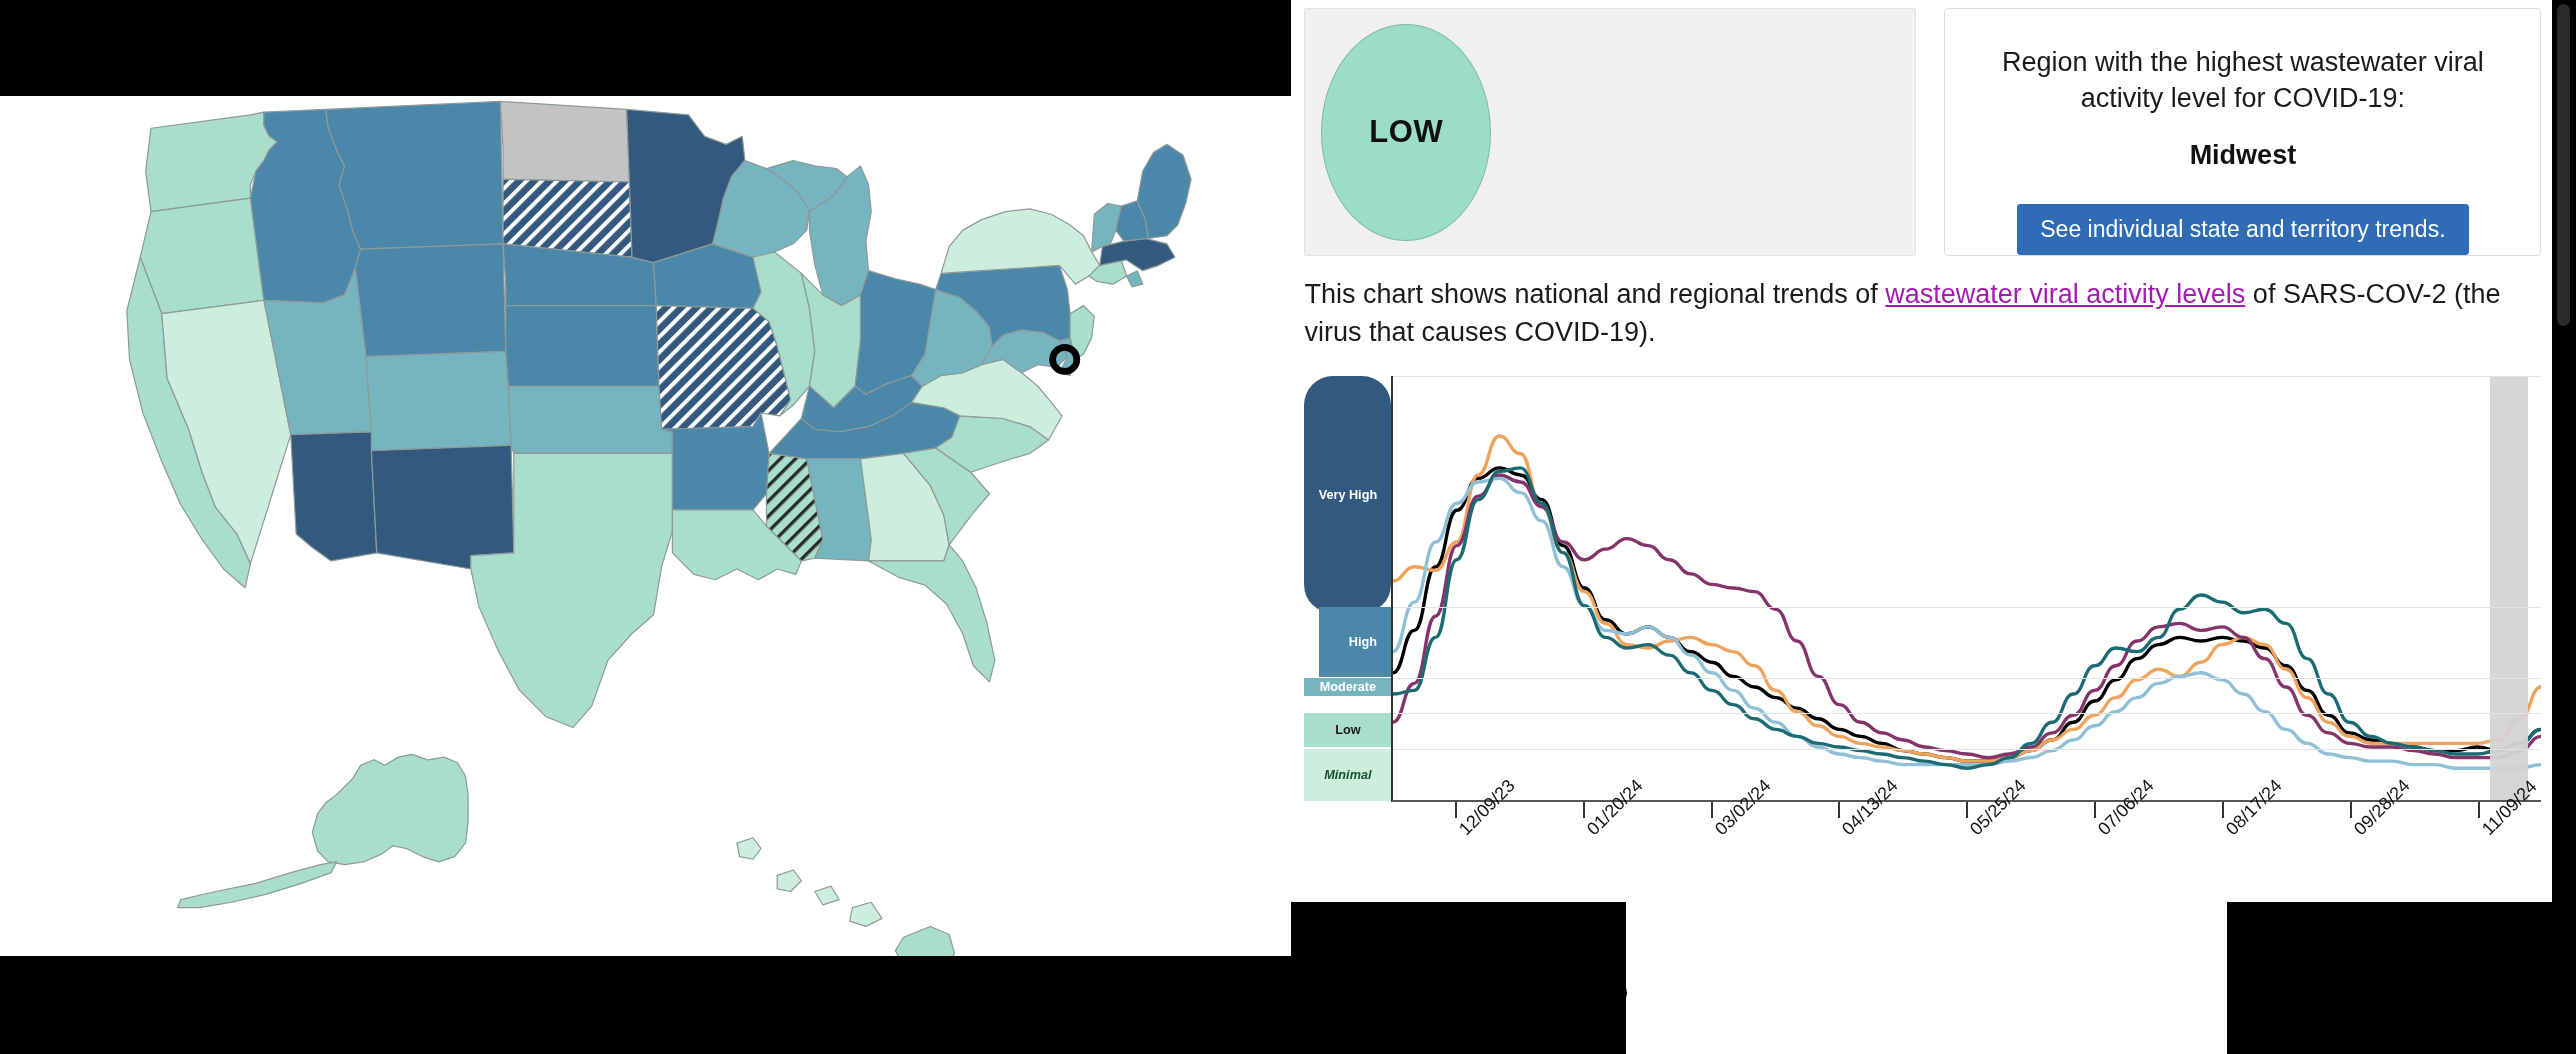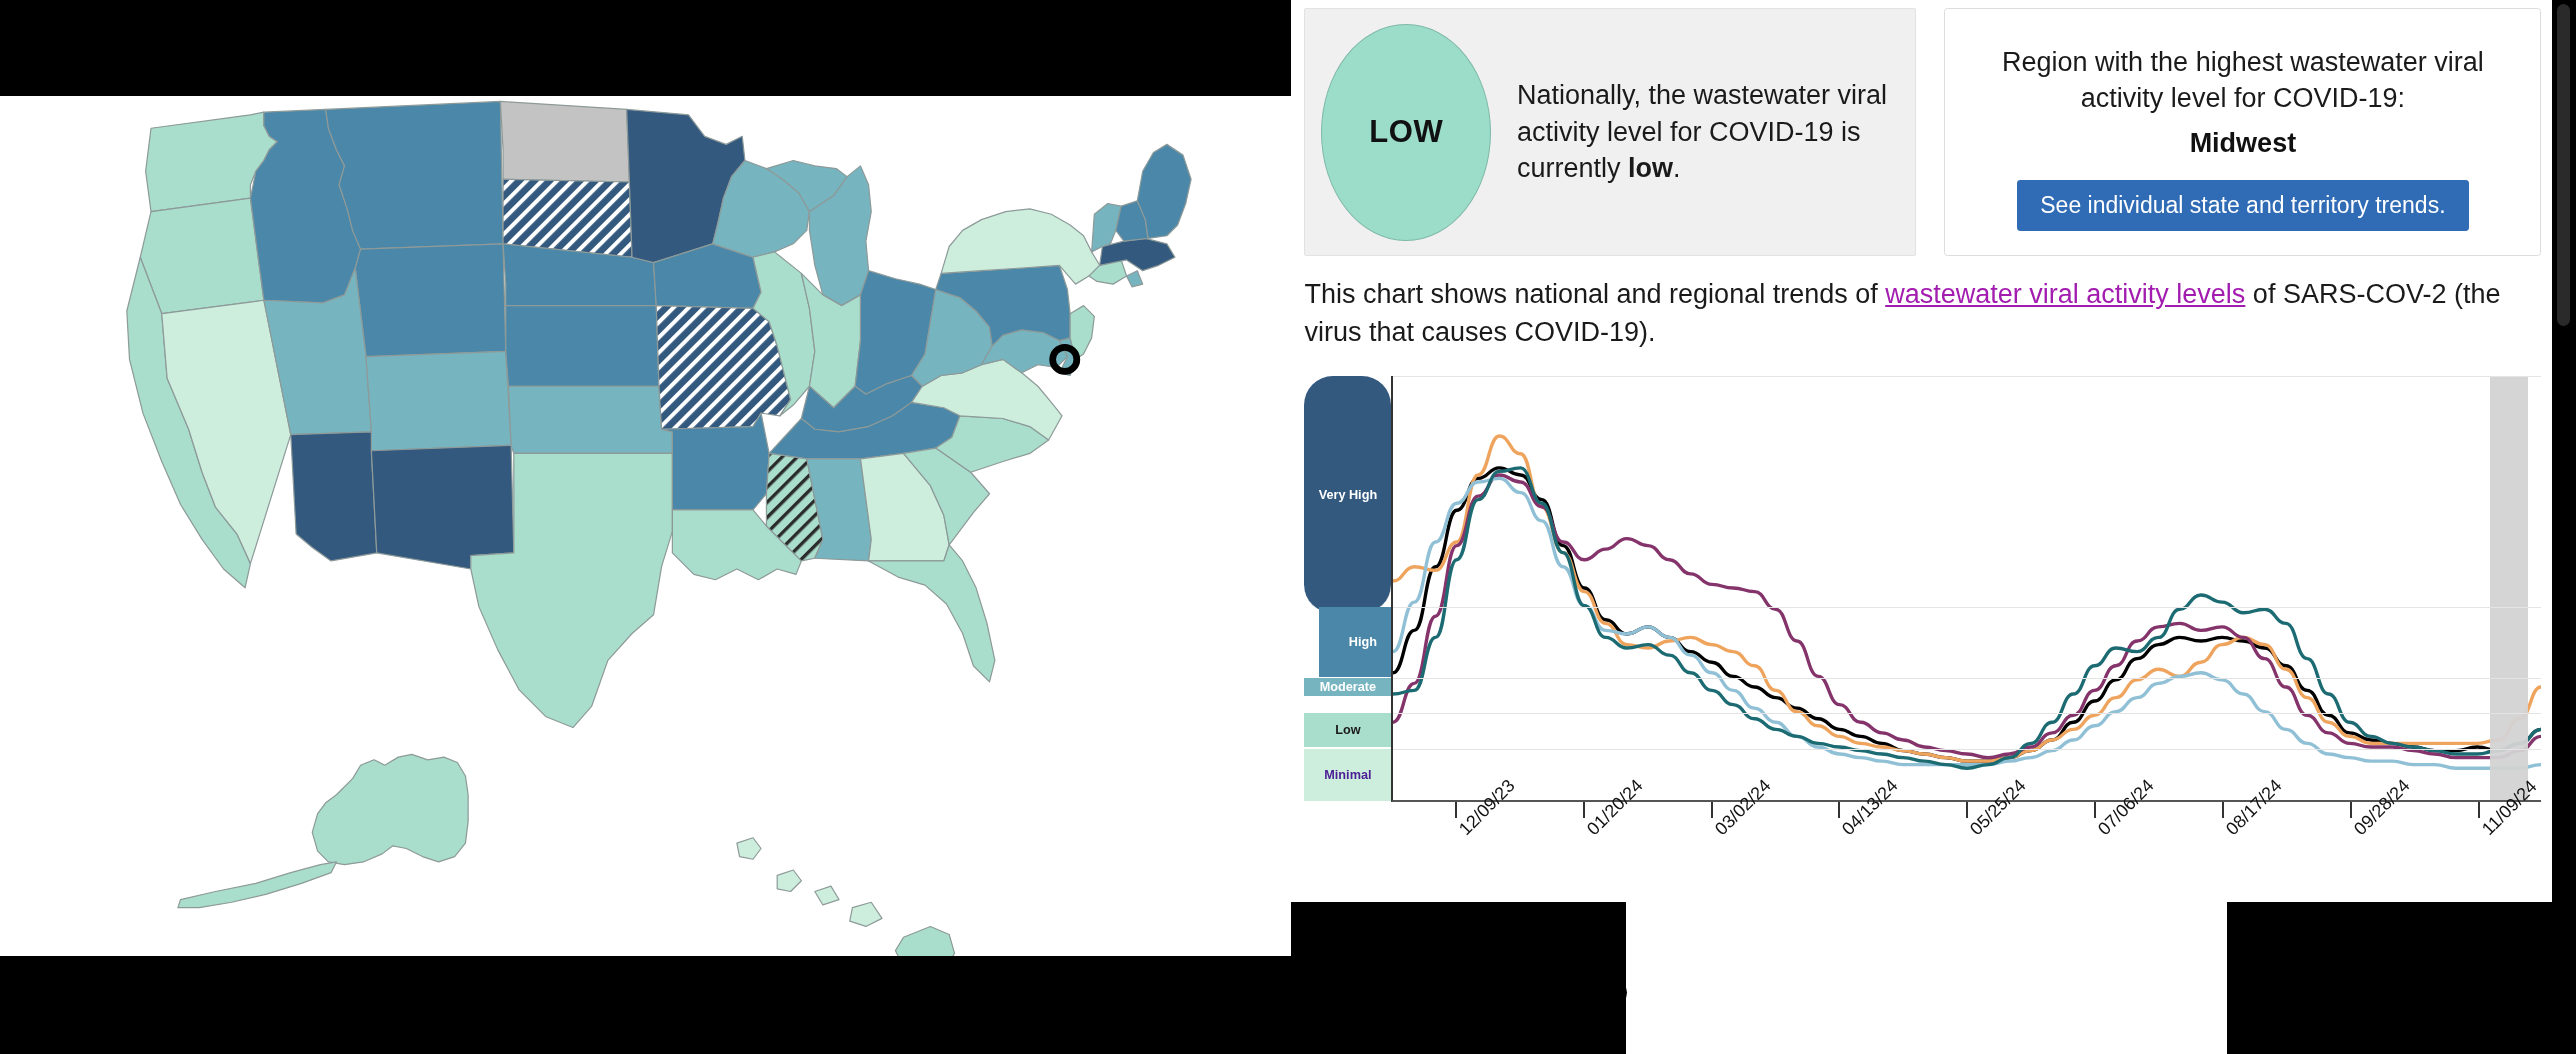--- a/index.html
+++ b/index.html
@@ -60,21 +60,21 @@
   #level-circle-label{font-size:31px; font-weight:bold; color:#111; letter-spacing:0.7px;}
   #national-text{
     margin-left:25.5px; font-size:27px; line-height:1.35; color:#1a1a1a; max-width:376px;
   }
   #national-text b{font-weight:bold;}
 
   #region-card{
     position:absolute; left:640px; top:0; width:597px; height:248px;
     background:#fff; border:0.7px solid #dcdcdc; border-radius:3.4px;
     display:flex; flex-direction:column; align-items:center; justify-content:flex-start;
-    padding-top:35px; box-sizing:border-box;
+    padding-top:35px; box-sizing:border-box;gap:12px;
   }
   #region-card-title{font-size:27px; line-height:1.35; color:#1a1a1a; text-align:center; max-width:557px;}
   #region-card-value{font-size:27px; font-weight:bold; color:#111; margin-top:10.7px;}
   #see-trends-button{
     margin-top:21px; background:#2f6cb5; color:#fff; border:none; border-radius:3.4px;
     font-size:23px; font-family:inherit; padding:12px 23px; cursor:pointer; white-space:nowrap;
   }
 
   
   #chart-description{
@@ -100,21 +100,21 @@
   .yband{
     position:absolute; left:0; width:87px;
     display:flex; align-items:center; justify-content:center;
     font-size:12.7px; font-weight:bold; box-sizing:border-box;
     border-bottom:0.7px solid #fff;
   }
   .yband.veryhigh{background:#33597f; color:#fff;}
   .yband.high{background:#4a87a8; color:#fff;margin-left:15px;}
   .yband.moderate{background:#76b4bf; color:#fff;}
   .yband.low{background:#a9ddcc; color:#1a1a1a;}
-  .yband.minimal{background:#cdeedd; color:#4c1d95;}
+  .yband.minimal{background:#cdeedd; color:#14532d;font-style:italic;}
 
   
   #x-ticks{position:absolute; left:87px; top:426px; width:1150px; height:20px;}
   .xtick{position:absolute; top:0; width:1.3px; height:16px; background:#333;}
   #x-labels{position:absolute; left:87px; top:446px; width:1150px; height:81px;}
   .xlabel{
     position:absolute; top:0; font-size:18px; color:#111; white-space:nowrap;
     transform:rotate(-45deg); transform-origin:left top;
   }
 
@@ -264,23 +264,20 @@
 
 </div>
 
 <div id="right-pane">
 
   <div class="cards-row">
 
     <div id="national-card">
       <div id="level-circle">
         <span id="level-circle-label">LOW</span>
-      </div>
-      <div id="national-text">
-        <span>Nationally, the wastewater viral activity level for COVID-19 is currently </span><b>low</b><span>.</span>
       </div>
     </div>
 
     <div id="region-card">
       <div id="region-card-title">Region with the highest wastewater viral activity level for COVID-19:</div>
       <div id="region-card-value">Midwest</div>
       <button id="see-trends-button">See individual state and territory trends.</button>
     </div>
   </div>
 

